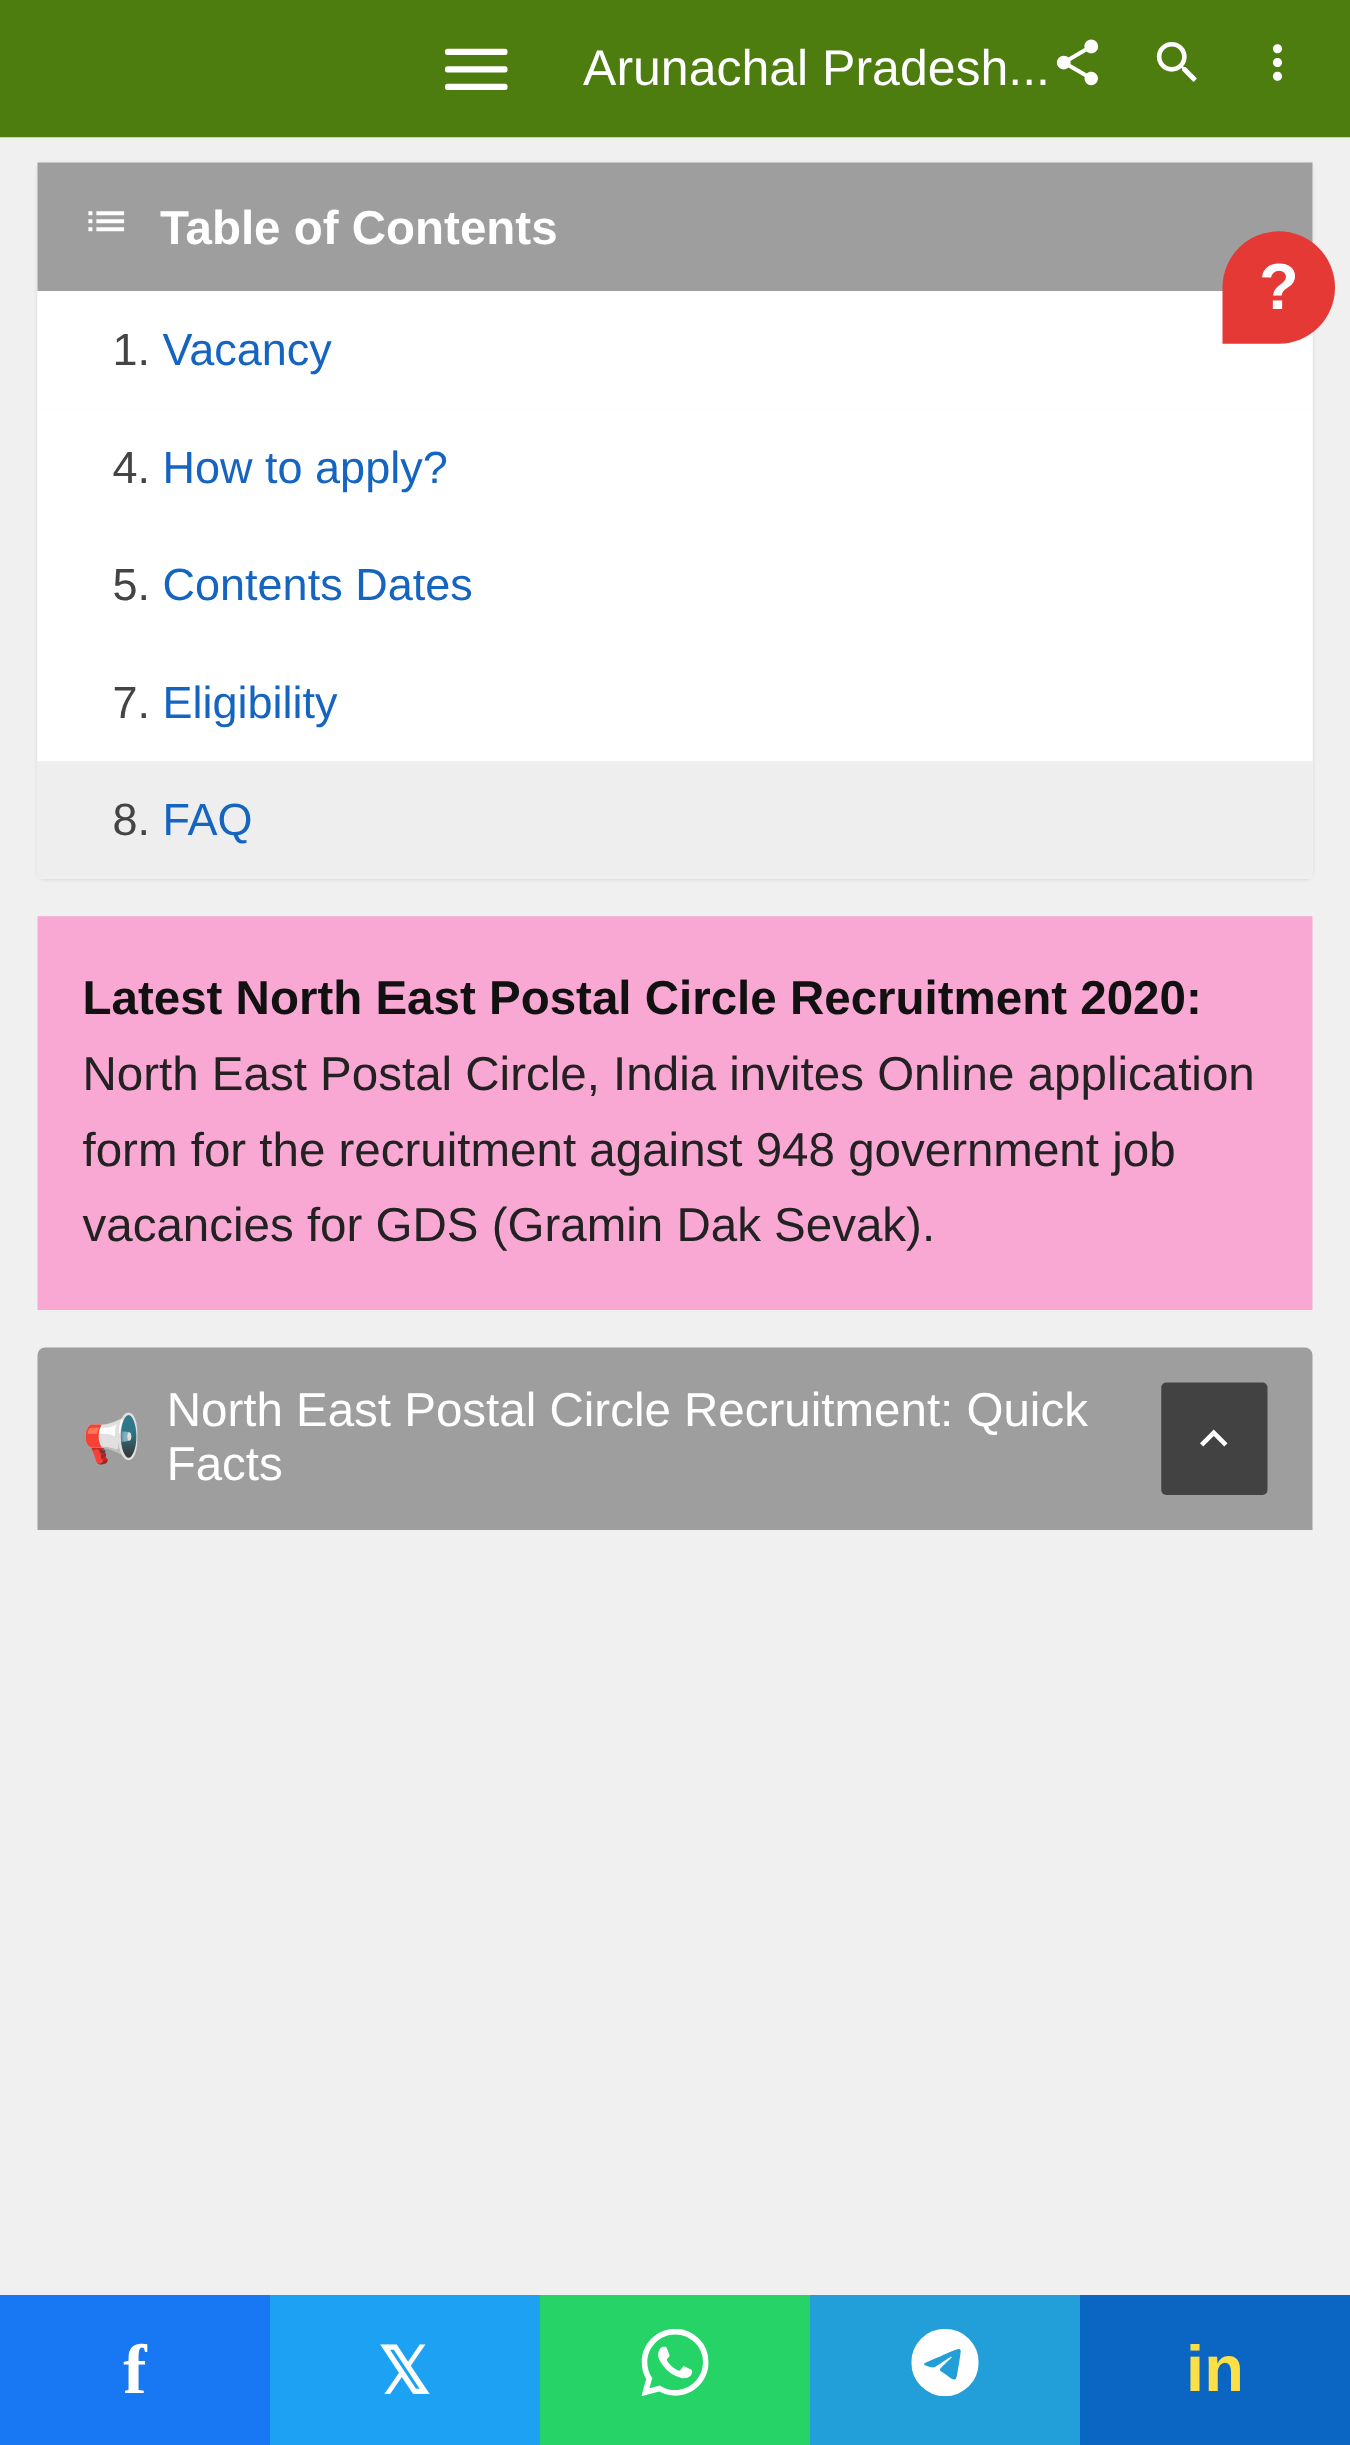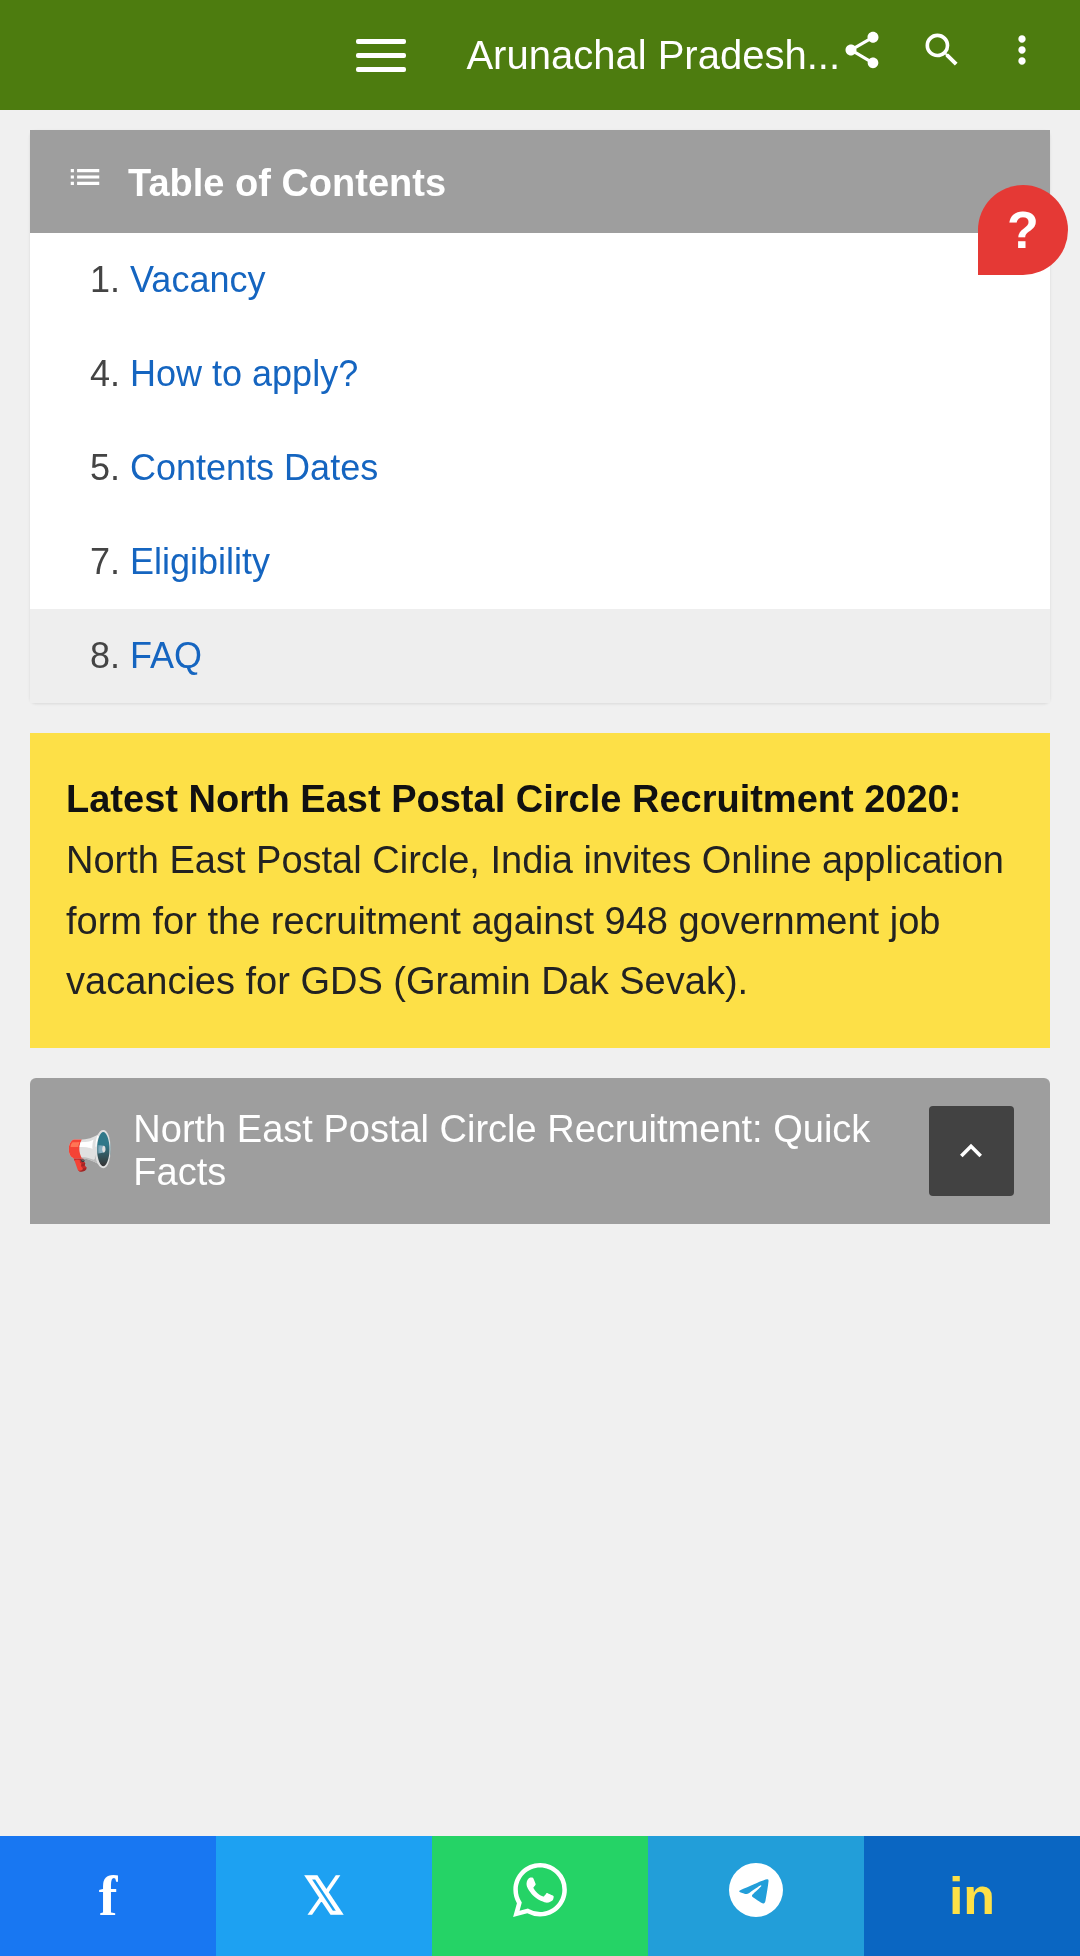--- a/index.html
+++ b/index.html
@@ -149,21 +149,21 @@
 
     .help-button-text {
       color: white;
       font-size: 52px;
       font-weight: bold;
       line-height: 1;
     }
 
     
     .article-content {
-      background: #fde047;
+      background: #f9a8d4;
       padding: 36px 36px;
       margin-bottom: 30px;
       font-size: 38px;
       line-height: 1.6;
       color: #222;
     }
 
     .article-content .bold-title {
       font-weight: bold;
       color: #111;

